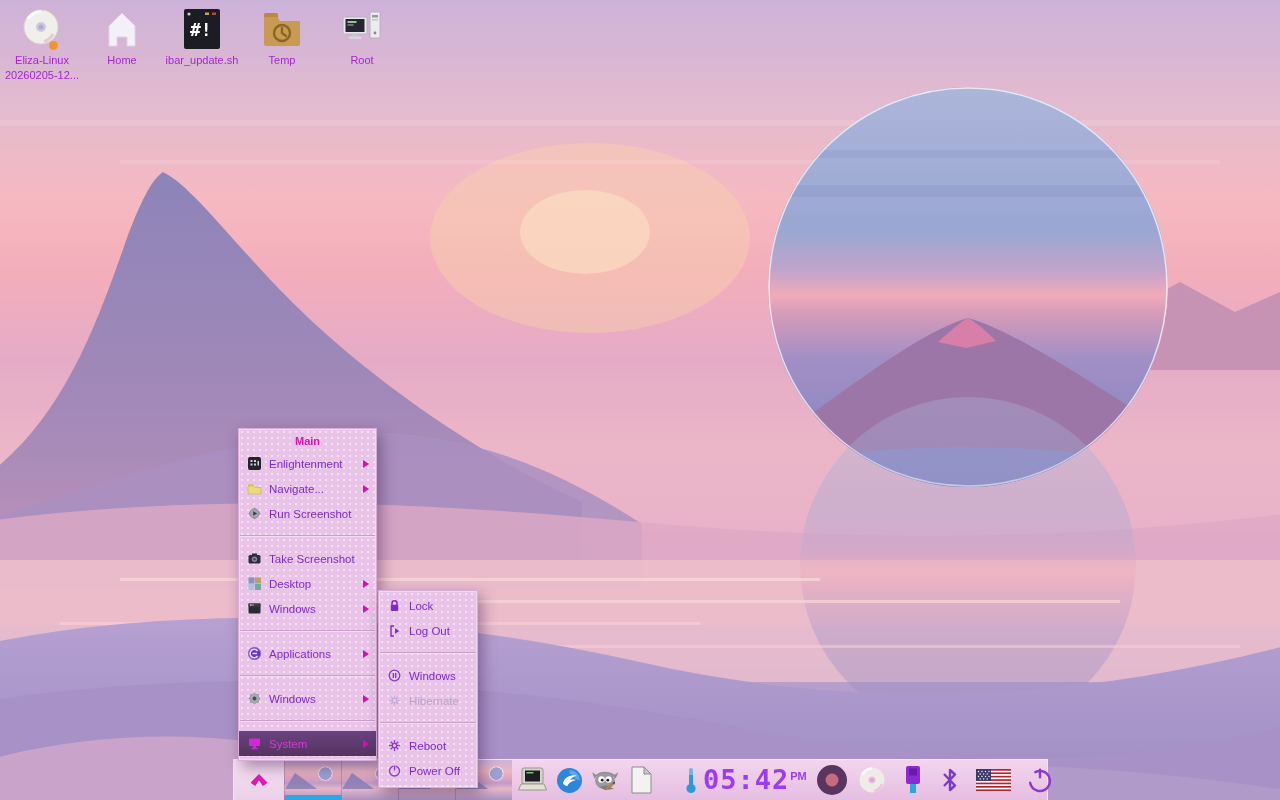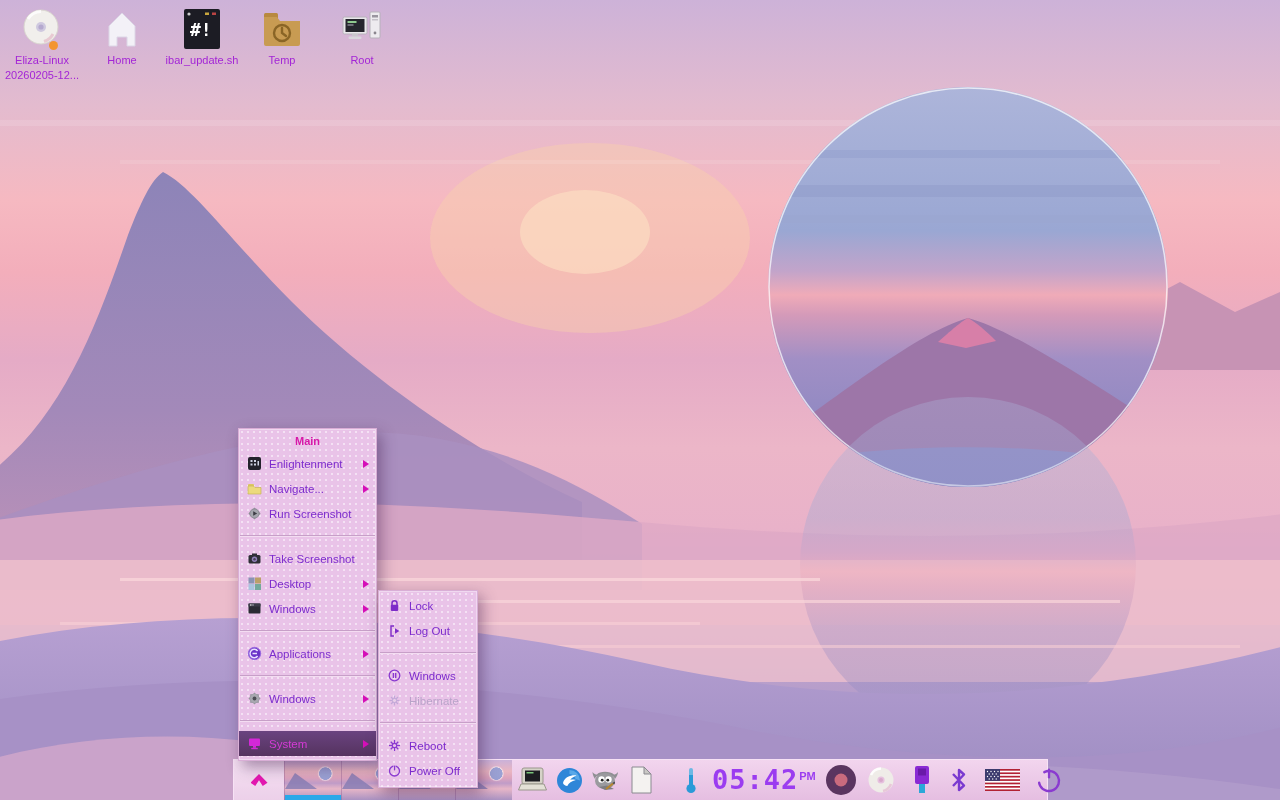--- a/index.html
+++ b/index.html
@@ -43,21 +43,21 @@
     background:
       radial-gradient(circle at 72% 34%, rgba(150,160,212,.95) 0 6px, rgba(255,255,255,.55) 6.5px, transparent 8px),
       linear-gradient(180deg,#cab1d9 0%, #eab6c1 28%, #dda4be 45%, #c09cc8 58%, #e7b6c7 72%, #a992c2 100%);
   }
   .pthumb::before { content:''; position:absolute; left:0px; top:13px; width:0; height:0;
     border-left:10px solid transparent; border-right:22px solid transparent; border-bottom:16px solid rgba(136,126,180,.85); }
   .pthumb.active::after { content:''; position:absolute; left:0; right:0; bottom:0; height:5px; background:#29a8e8; }
   .ibar { display:flex; align-items:center; gap:4px; margin-left:5px; flex:none; }
   .ibar .app { width:32px; height:32px; display:flex; align-items:center; justify-content:center; }
   .gadget { display:flex; align-items:center; justify-content:center; flex:none; }
-  .clock { margin-left:13px; display:flex; align-items:flex-start; flex:none; }
+  .clock { margin-left:4px; display:flex; align-items:flex-start; flex:none; }
   .clock .time { font-family:"DejaVu Sans Mono", monospace; font-weight:bold; font-size:27px; line-height:32px; color:#9b3cf0; letter-spacing:1px; }
   .clock .mer { font-size:11px; font-weight:bold; color:#9b3cf0; margin-top:6px; margin-left:1px; }
 </style>
 </head>
 <body>
 
 <div id="stage">
 
 <svg id="wallpaper" width="1280" height="800" viewBox="0 0 1280 800">
   <defs>

